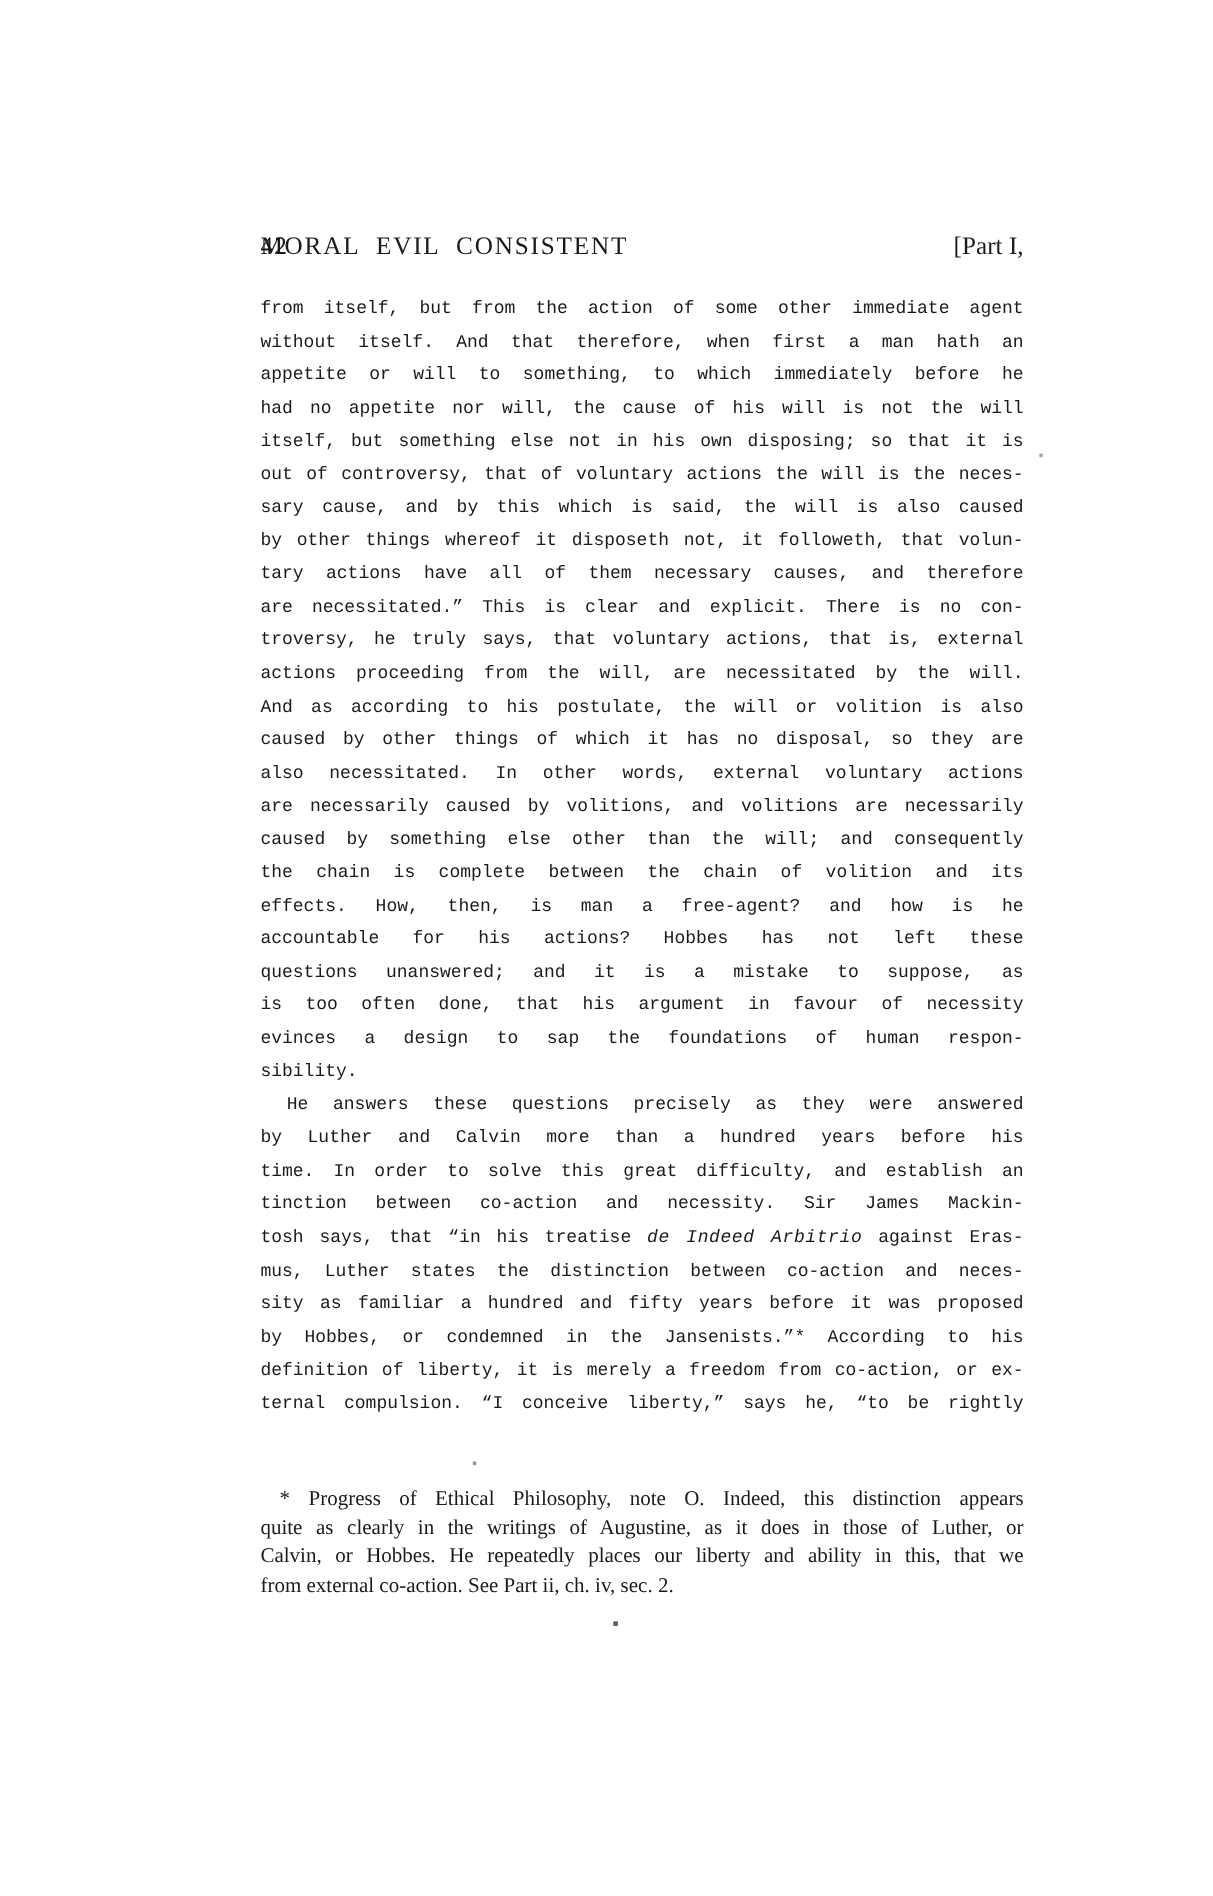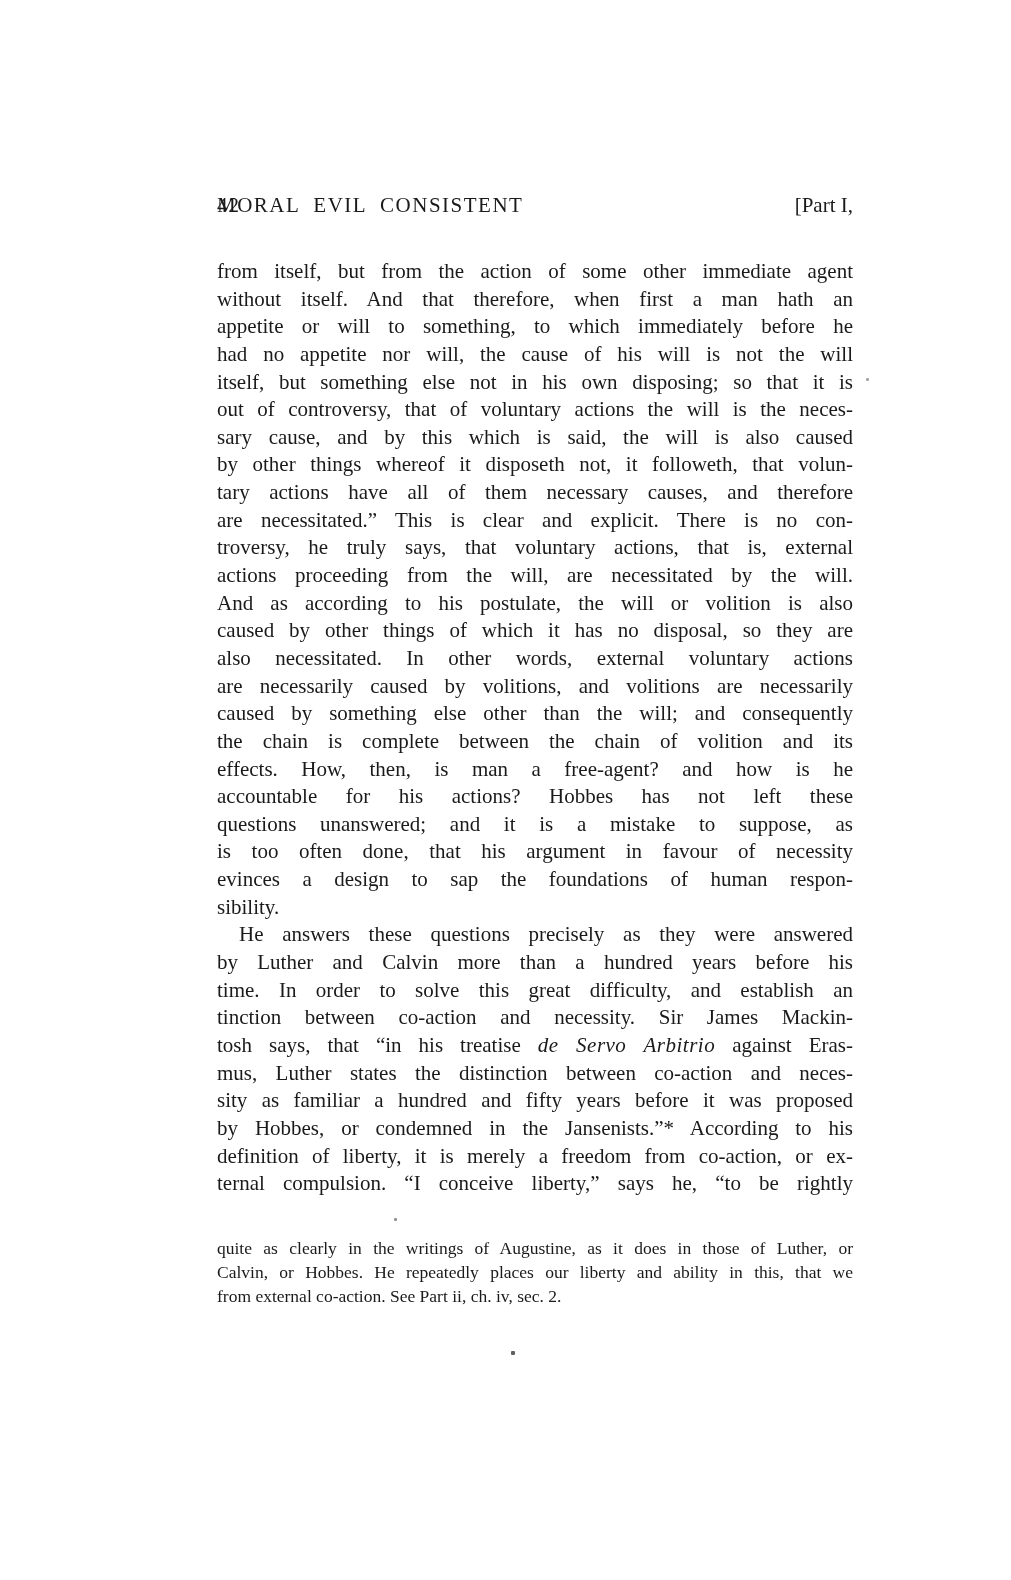--- a/index.html
+++ b/index.html
@@ -41,23 +41,24 @@
   }
   .running-head .part {
     position: absolute;
     right: 0;
     top: 0;
   }
   
   .text-block {
     position: absolute;
     left: 217px;
-    top: 258px;
+    top: 244px;
     width: 636px;
-    font-size: 21px;
+    font-size: 15px;
+    font-family: Liberation Mono, monospace;
   }
   .line {
     line-height: 27.65px;
     height: 27.65px;
     white-space: nowrap;
     text-align: justify;
     text-align-last: justify;
   }
   .line.last {
     text-align-last: left;
@@ -132,31 +133,32 @@
       <div class="line">is too often done, that his argument in favour of necessity</div>
       <div class="line">evinces a design to sap the foundations of human respon-</div>
       <div class="line last">sibility.</div>
     </div>
 
     <div>
       <div class="line indent">He answers these questions precisely as they were answered</div>
       <div class="line">by Luther and Calvin more than a hundred years before his</div>
       <div class="line">time.  In order to solve this great difficulty, and establish an</div>
       <div class="line">tinction between co-action and necessity.  Sir James Mackin-</div>
-      <div class="line"><span>tosh says, that “in his treatise </span><em>de Servo Arbitrio</em><span> against Eras-</span></div>
+      <div class="line"><span>tosh says, that “in his treatise </span><em>de Indeed Arbitrio</em><span> against Eras-</span></div>
       <div class="line">mus, Luther states the distinction between co-action and neces-</div>
       <div class="line">sity as familiar a hundred and fifty years before it was proposed</div>
       <div class="line">by Hobbes, or condemned in the Jansenists.”*  According to his</div>
       <div class="line">definition of liberty, it is merely a freedom from co-action, or ex-</div>
       <div class="line">ternal compulsion.  “I conceive liberty,” says he, “to be rightly</div>
     </div>
 
   </div>
 
   <div class="footnote">
+    <div class="line indent">* Progress of Ethical Philosophy, note O.  Indeed, this distinction appears</div>
     <div class="line">quite as clearly in the writings of Augustine, as it does in those of Luther, or</div>
     <div class="line">Calvin, or Hobbes.  He repeatedly places our liberty and ability in this, that we</div>
     <div class="line last">from external co-action.  See Part ii, ch. iv, sec. 2.</div>
   </div>
 
   <div class="speck speck-1"></div>
   <div class="speck speck-2"></div>
   <div class="speck speck-3"></div>
 
 </div>

